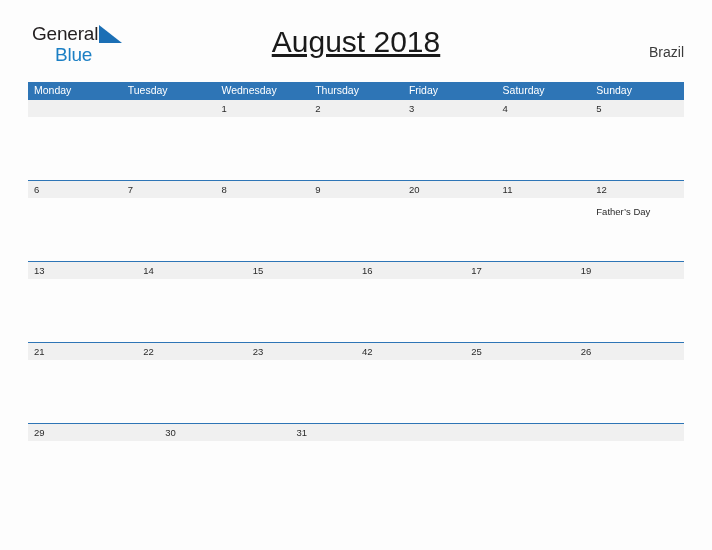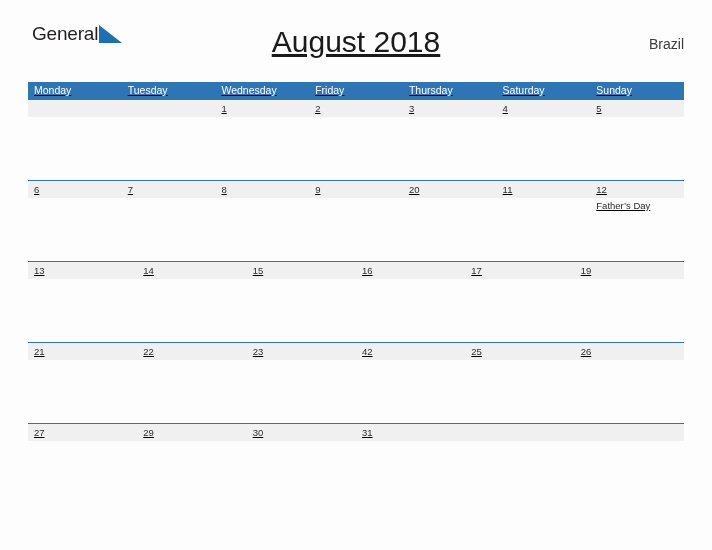--- a/index.html
+++ b/index.html
@@ -67,31 +67,30 @@
     font-size: 30px;
     color: #1a1a1a;
     font-weight: 400;
     letter-spacing: 0px;
     line-height: 40px;
     text-decoration: underline;
   }
   .country {
     position: absolute;
     right: 0px;
-    top: 14px;
+    top: 22px;
     font-size: 14px;
     color: #3b3b3b;
     text-align: right;
   }
 
   
   .calendar {
     margin: 8px 28px 0 28px;
     width: 656px;
-    text-decoration: underline;
   }
   .weekdays {
     display: flex;
     background: #2e75b6;
     height: 17px;
   }
   .weekday {
     flex: 1 1 0;
     color: #ffffff;
     font-size: 10.5px;
@@ -136,20 +135,21 @@
     padding-top: 2px;
     box-sizing: border-box;
     overflow: hidden;
   }
   .event {
     font-size: 9.5px;
     color: #2b2b2b;
     line-height: 12px;
     white-space: nowrap;
     overflow: hidden;
+    margin-top: 6px;
   }
   .week-last .week-body {
     height: 63px;
   }
 </style>
 </head>
 <body>
 
 <div class="page">
 
@@ -157,35 +157,36 @@
 
     <div class="logo">
       <div class="logo-line1">
         <span>General</span>
         <span class="logo-mark">
           <svg width="26" height="20" viewBox="0 0 26 20" xmlns="http://www.w3.org/2000/svg">
             <polygon points="1,1 1,19 24,19" fill="#1b6fb5"></polygon>
           </svg>
         </span>
       </div>
+      <div class="logo-line2">Blue</div>
     </div>
 
     <div class="cal-title">August 2018</div>
 
     <div class="country">Brazil</div>
   </div>
 
   <div class="calendar">
 
     <div class="weekdays">
       <div class="weekday">Monday</div>
       <div class="weekday">Tuesday</div>
       <div class="weekday">Wednesday</div>
+      <div class="weekday">Thursday</div>
       <div class="weekday">Friday</div>
-      <div class="weekday">Thursday</div>
       <div class="weekday">Saturday</div>
       <div class="weekday">Sunday</div>
     </div>
 
     <div id="weeks-container">
         <div class="week">
           <div class="week-rule"></div>
           <div class="week-dates">
             <div class="daycell-num"></div>
             <div class="daycell-num"></div>
@@ -264,21 +265,20 @@
             <div class="daycell-events"></div>
             <div class="daycell-events"></div>
             <div class="daycell-events"></div>
             <div class="daycell-events"></div>
             <div class="daycell-events"></div>
           </div>
         </div>
         <div class="week week-last">
           <div class="week-rule"></div>
           <div class="week-dates">
-            <div class="daycell-num">27</div>
             <div class="daycell-num">29</div>
             <div class="daycell-num">30</div>
             <div class="daycell-num">31</div>
             <div class="daycell-num"></div>
             <div class="daycell-num"></div>
           </div>
           <div class="week-body">
             <div class="daycell-events"></div>
             <div class="daycell-events"></div>
             <div class="daycell-events"></div>

